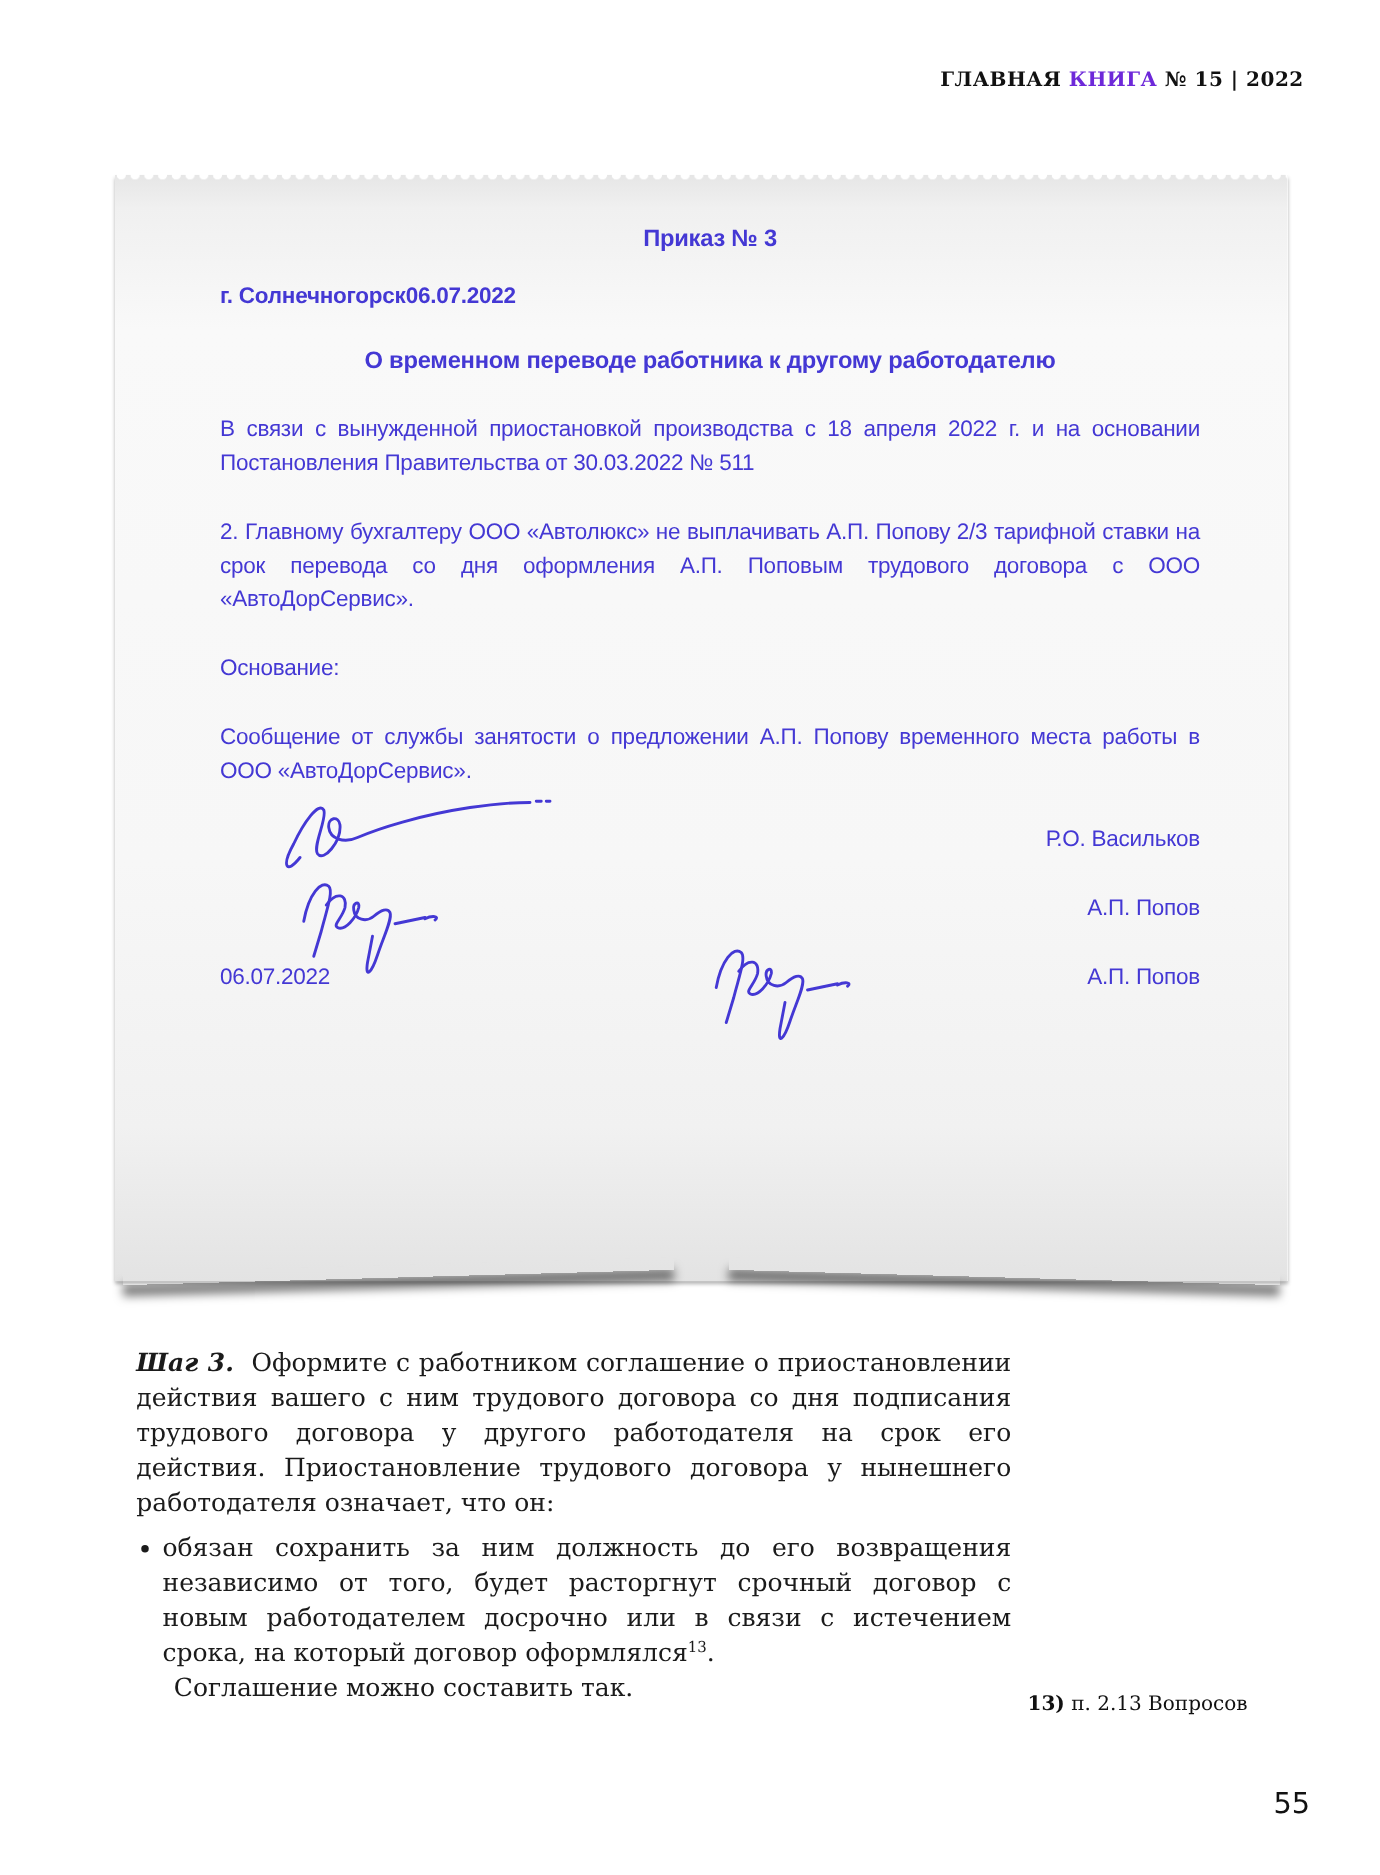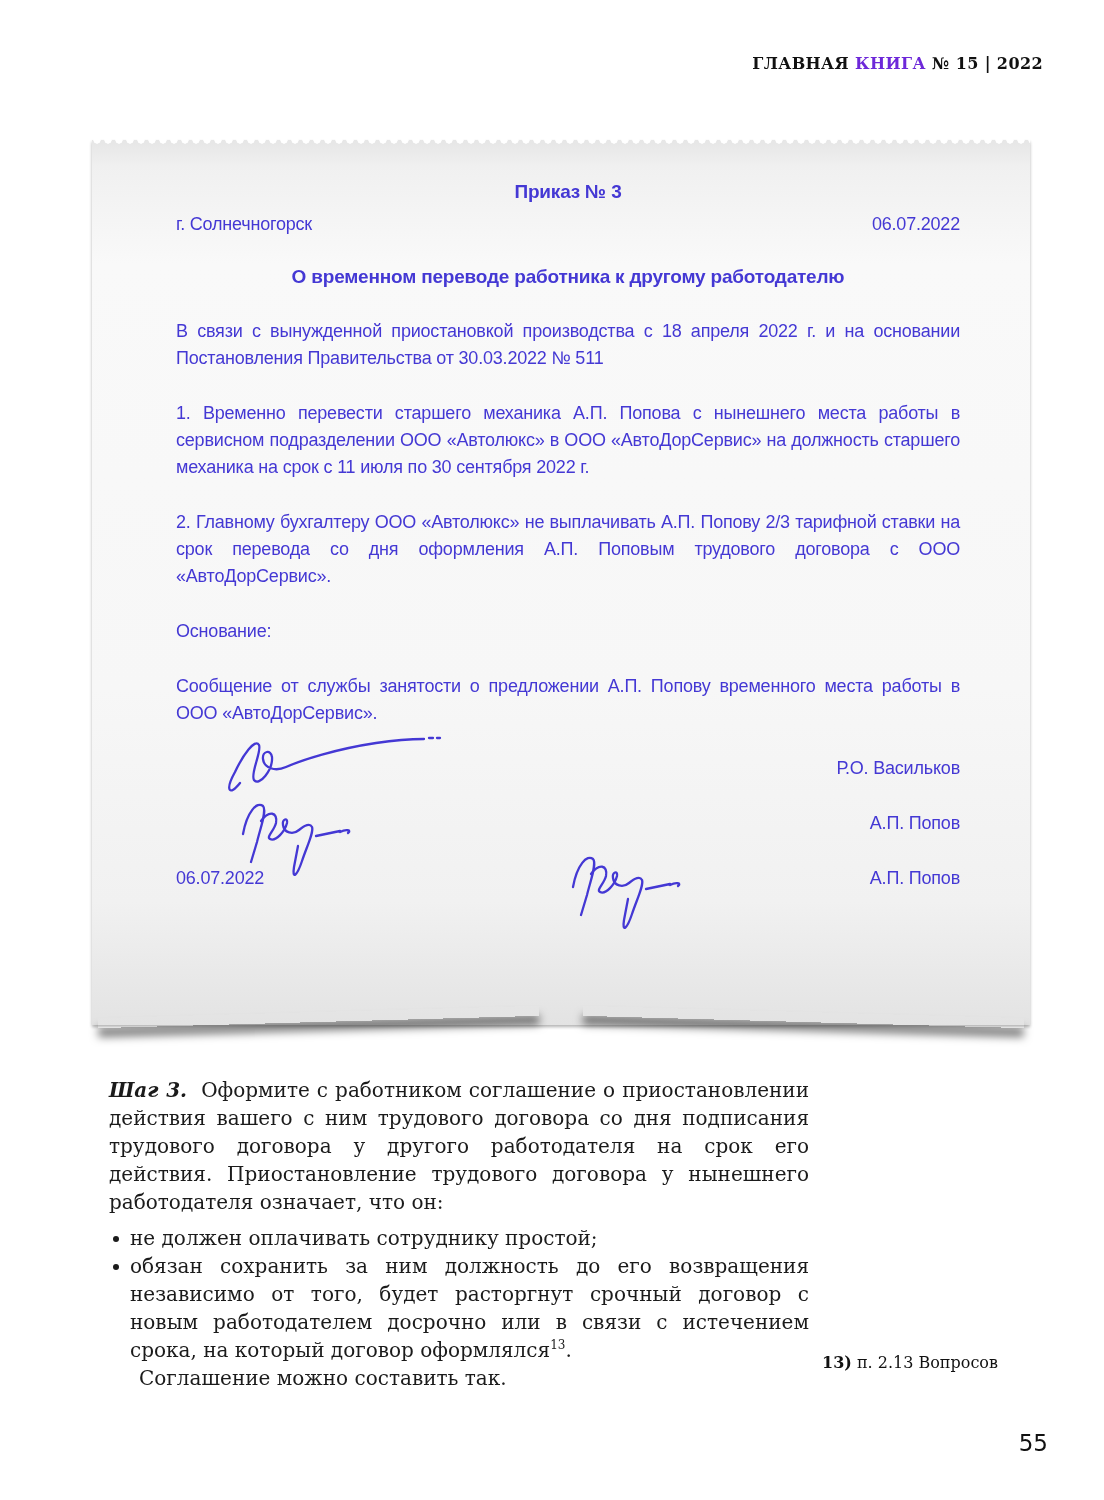--- a/index.html
+++ b/index.html
@@ -31,22 +31,22 @@
   
   .curl-shadow { position:absolute; bottom:3px; height:10px; }
   .curl-shadow.left  { left:6px;  width:47%; transform:rotate(-1.6deg); box-shadow:0 9px 8px rgba(0,0,0,0.50); }
   .curl-shadow.right { right:6px; width:47%; transform:rotate(1.6deg);  box-shadow:0 9px 8px rgba(0,0,0,0.50); }
 
   .doc-content {
     position:relative; padding:38px 70px 0 84px;
     color:#4438d4; font-size:18px; line-height:27px;
     font-stretch:condensed; letter-spacing:-0.2px;
   }
-  .doc-title   { text-align:center; font-weight:bold; font-size:19px; margin-bottom:6px; }
-  .doc-meta    { display:flex; justify-content:space-between; margin-bottom:25px; }
+  .doc-title   { text-align:center; font-weight:bold; font-size:19px; margin-bottom:18px; }
+  .doc-meta    { display:flex; justify-content:flex-start; margin-bottom:25px;font-weight:bold; }
   .doc-subject { text-align:center; font-weight:bold; font-size:19px; margin-bottom:28px; }
   .doc-par     { text-align:justify; margin-bottom:28px; }
   .doc-line    { margin-bottom:28px; }
 
   .sig-row  { display:flex; align-items:flex-start; margin-bottom:28px; position:relative; }
   .sig-role { width:340px; }
   .sig-mid  { flex:1; position:relative; }
   .sig-mid svg { position:absolute; overflow:visible; }
   .sig-name { width:200px; text-align:right; white-space:nowrap; }
   .sig-date { margin-top:0; }
@@ -100,21 +100,20 @@
     <div class="doc-meta">
       <span>г. Солнечногорск</span>
       <span>06.07.2022</span>
     </div>
 
     <div class="doc-subject">О временном переводе работника к другому работодателю</div>
 
     <div class="doc-par">В связи с вынужденной приостановкой производства с 18 апреля 2022 г. и на основании Постановления Правительства от 30.03.2022 № 511</div>
 
 
-    <div class="doc-par">1. Временно перевести старшего механика А.П. Попова с нынешнего места работы в сервисном подразделении ООО «Автолюкс» в ООО «АвтоДорСервис» на должность старшего механика на срок с 11 июля по 30 сентября 2022 г.</div>
     <div class="doc-par">2. Главному бухгалтеру ООО «Автолюкс» не выплачивать А.П. Попову 2/3 тарифной ставки на срок перевода со дня оформления А.П. Поповым трудового договора с ООО «АвтоДорСервис».</div>
 
     <div class="doc-line">Основание:</div>
     <div class="doc-par">Сообщение от службы занятости о предложении А.П. Попову временного места работы в ООО «АвтоДорСервис».</div>
 
     <div class="sig-row">
       <div class="sig-mid">
         <svg width="225" height="70" viewBox="0 0 225 70" style="left:48px; top:-26px;">
           <path class="sig-stroke" d="M16 54 C 5 68 1 61 11 43 C 19 26 31 9 35 16 C 38 22 26 45 30 51 C 35 58 49 41 48 28 C 47 20 38 22 39 30 C 40 39 51 43 62 38 C 78 31 112 20 152 14 C 172 11 188 10 200 10"></path>
           <path class="sig-stroke" d="M205 9 l4 0 M213 9 l3 0"></path>
@@ -146,21 +145,20 @@
         </svg>
       </div>
       <div class="sig-name">А.П. Попов</div>
     </div>
   </div>
 </div>
 
 <div class="article">
   <p><span class="step-label">Шаг 3.</span>&nbsp; <span>Оформите с работником соглашение о приостановлении действия вашего с ним трудового договора со дня подписания трудового договора у другого работодателя на срок его действия. Приостановление трудового договора у нынешнего работодателя означает, что он:</span></p>
   <ul class="bullet-list">
-    <li><span>не должен оплачивать сотруднику простой;</span><sup></sup><span></span></li>
     <li><span>обязан сохранить за ним должность до его возвращения независимо от того, будет расторгнут срочный договор с новым работодателем досрочно или в связи с истечением срока, на который договор оформлялся</span><sup>13</sup><span>.</span></li>
   </ul>
   <p class="closing">Соглашение можно составить так.</p>
 </div>
 
 <div class="footnote">
   <b>13)</b><span> п. 2.13 Вопросов</span>
 </div>
 
 <div class="page-number">55</div>

